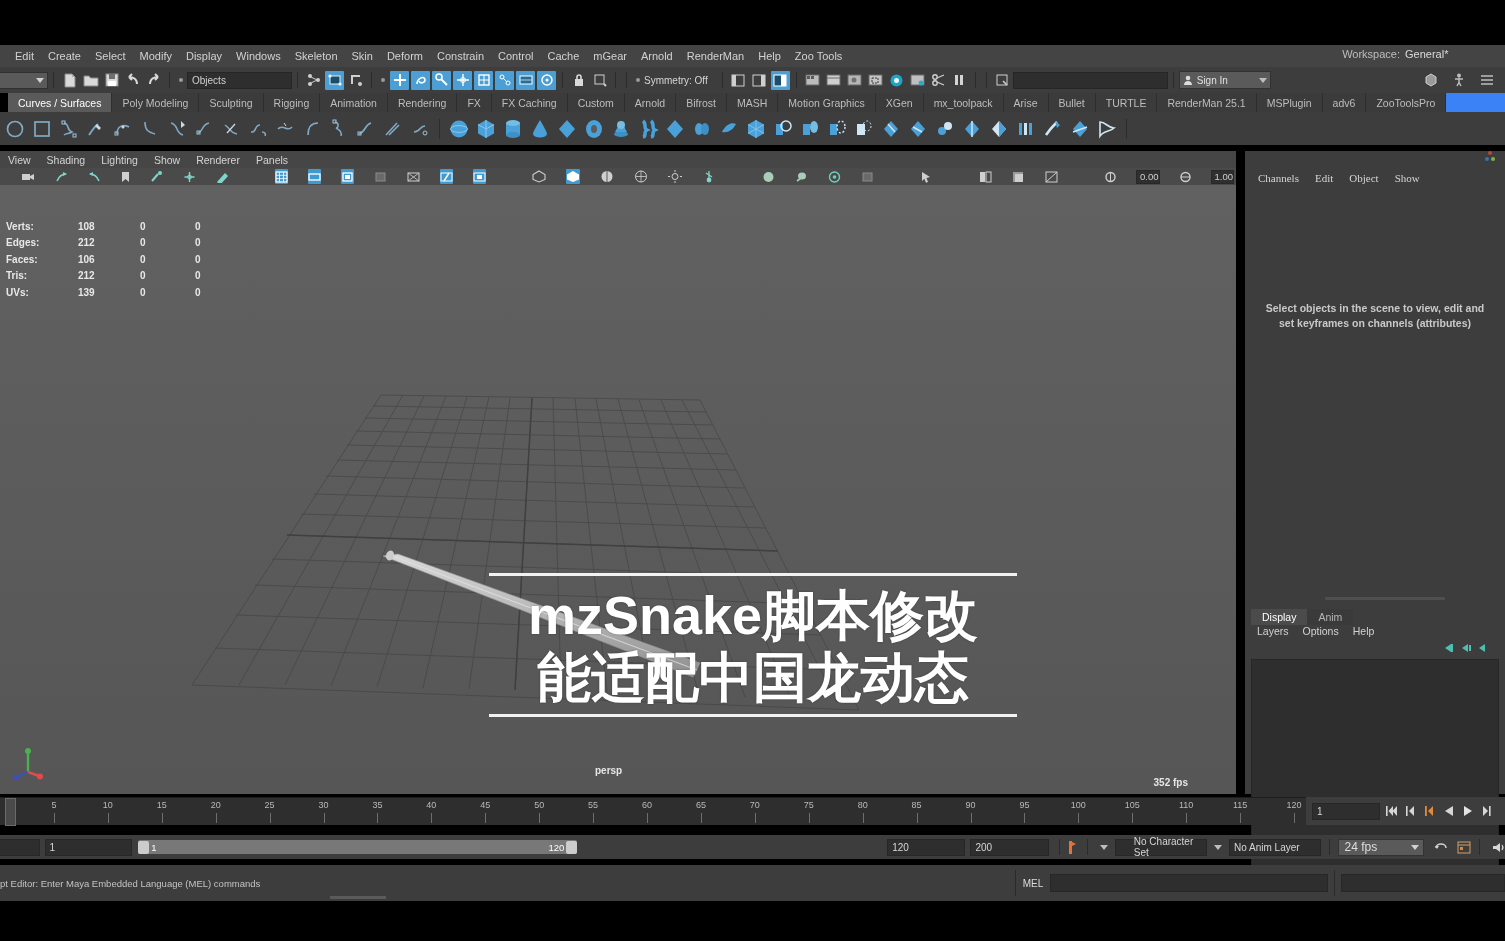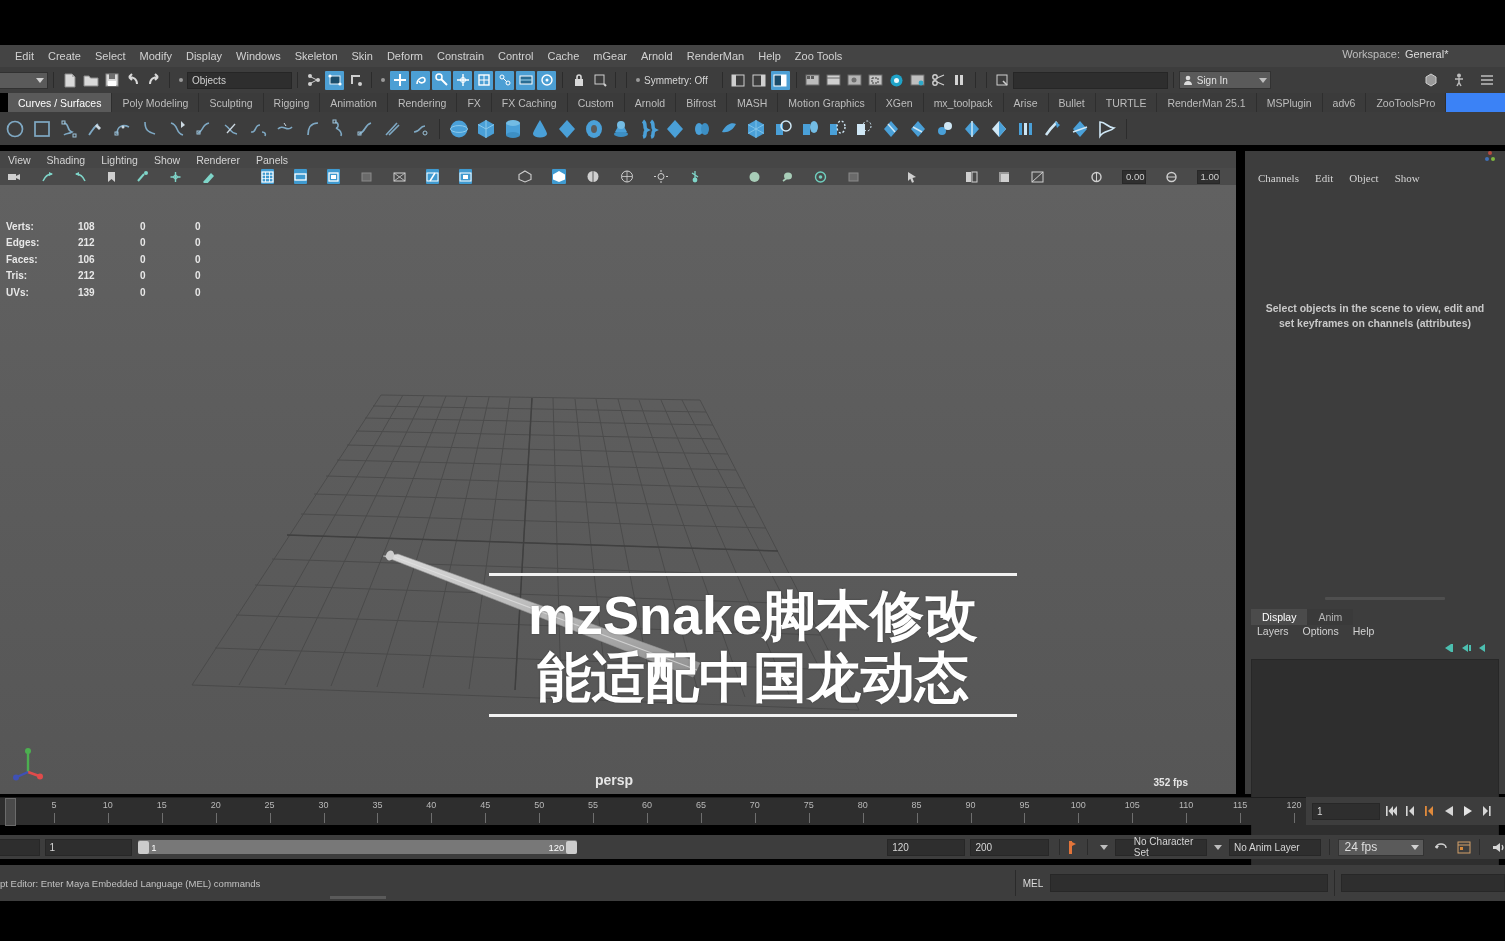--- a/index.html
+++ b/index.html
@@ -91,21 +91,21 @@
     position:absolute; left:0; top:151px; width:1236px; height:643px;
     background:#5b5b5b; overflow:hidden;
   }
   .vp-menubar{
     position:absolute; left:0; top:0; width:100%; height:17px;
     background:#464646; display:flex; align-items:center; 
   }
   .vp-menubar .vmi{ padding:0 8px; font-size:10.5px; color:#d4d4d4; }
   .vp-toolbar{
     position:absolute; left:0; top:17px; width:100%; height:17px;
-    background:#4a4a4a; display:flex; align-items:center; padding-left:6px;gap:18px;
+    background:#4a4a4a; display:flex; align-items:center; padding-left:20px;gap:18px;
   }
   .vtb-i{ width:16px;height:15px; display:flex;align-items:center;justify-content:center; margin:0 1px; }
   .vtb-i.on{ background:#3f9ad0; border-radius:1px; }
   .vtb-sep{ width:1px;height:12px;background:#343434;margin:0 4px; }
   .vtb-num{
     width:42px;height:14px;background:#2f2f2f;border:1px solid #282828;
     color:#cfcfcf;font-size:9.5px;display:flex;align-items:center;padding-left:3px;
   }
   .vtb-combo{
     width:175px;height:14px;background:#5a5a5a;border:1px solid #333;
@@ -120,21 +120,21 @@
   .hud-row{ display:flex; height:16.5px; align-items:center; font-size:10px;
      font-weight:bold; color:#e8e8e8; }
   .hud-label{ width:72px; }
   .hud-c1{ width:62px; }
   .hud-c2{ width:55px; }
   .hud-c3{ width:55px; }
 
   
   .scene{ position:absolute; left:0; top:34px; width:1236px; height:609px;
      background:linear-gradient(180deg,#616161 0%,#5c5c5c 45%,#565656 100%); }
-  .vp-persp{ position:absolute; left:595px; bottom:6px; font-size:14px; font-weight:bold; color:#e6e6e6;}
+  .vp-persp{ position:absolute; left:595px; bottom:18px; font-size:10px; font-weight:bold; color:#e6e6e6;}
   .vp-fps{ position:absolute; right:48px; bottom:6px; font-size:10px; font-weight:bold; color:#e6e6e6;}
   .axis-gizmo{ position:absolute; left:8px; bottom:10px; width:40px; height:40px; }
 
   
   .title-overlay{
     position:absolute; left:489px; top:388px; width:528px;
     text-align:center; pointer-events:none;
   }
   .title-rule{ height:3px; background:#f2f2f2; width:100%; }
   .title-line{

